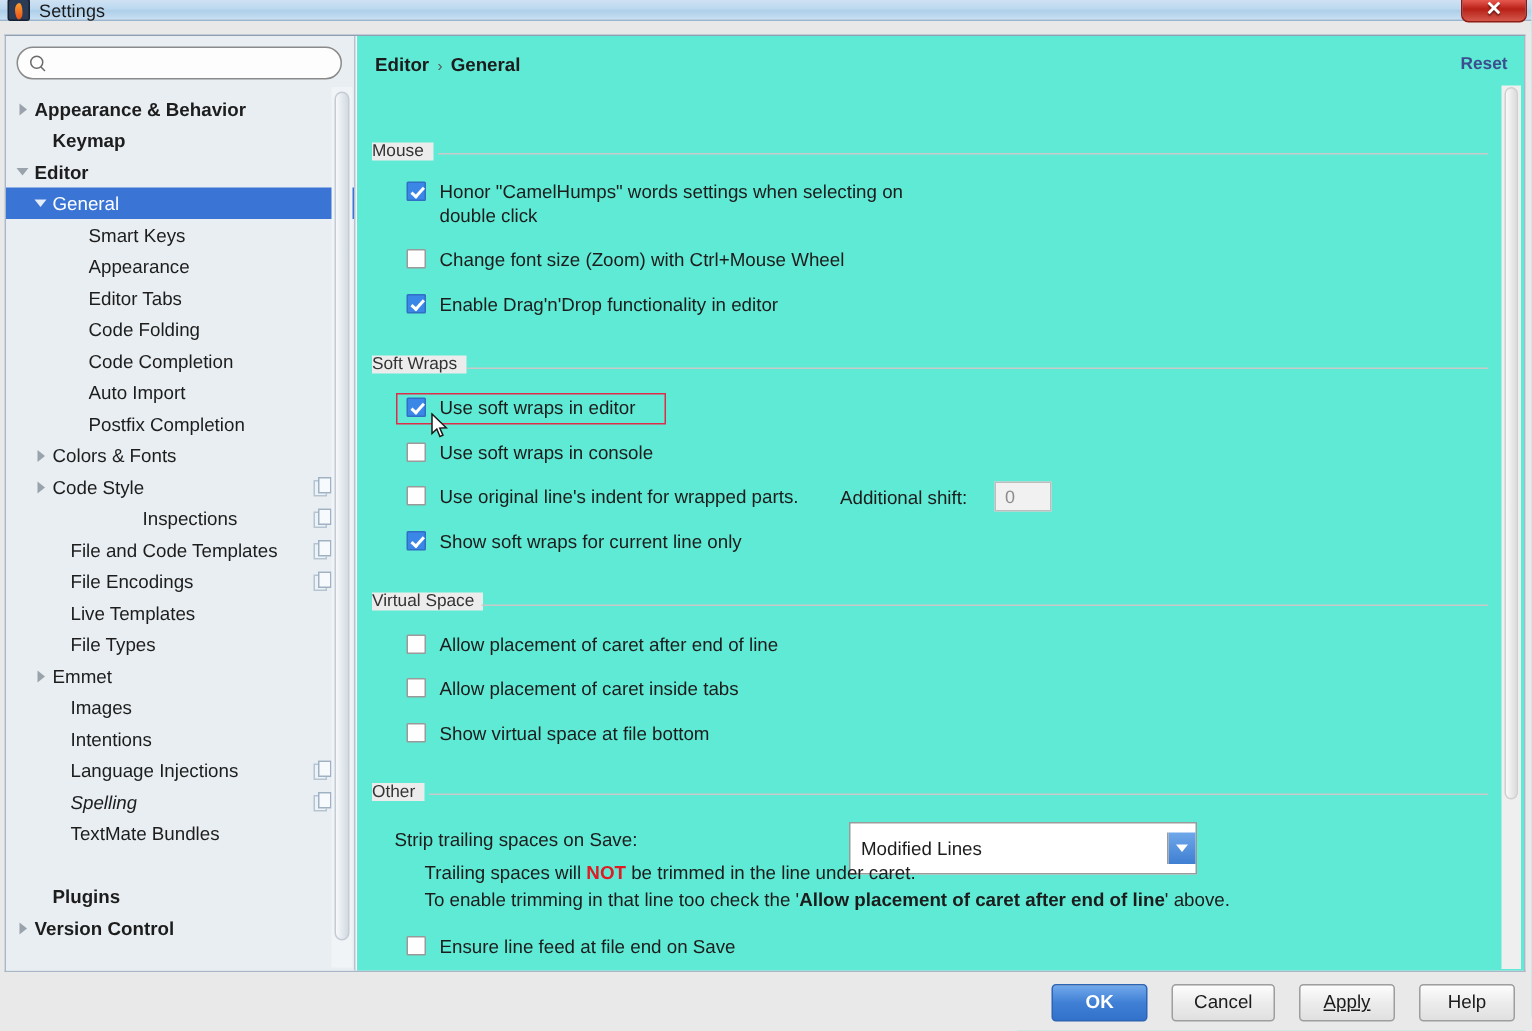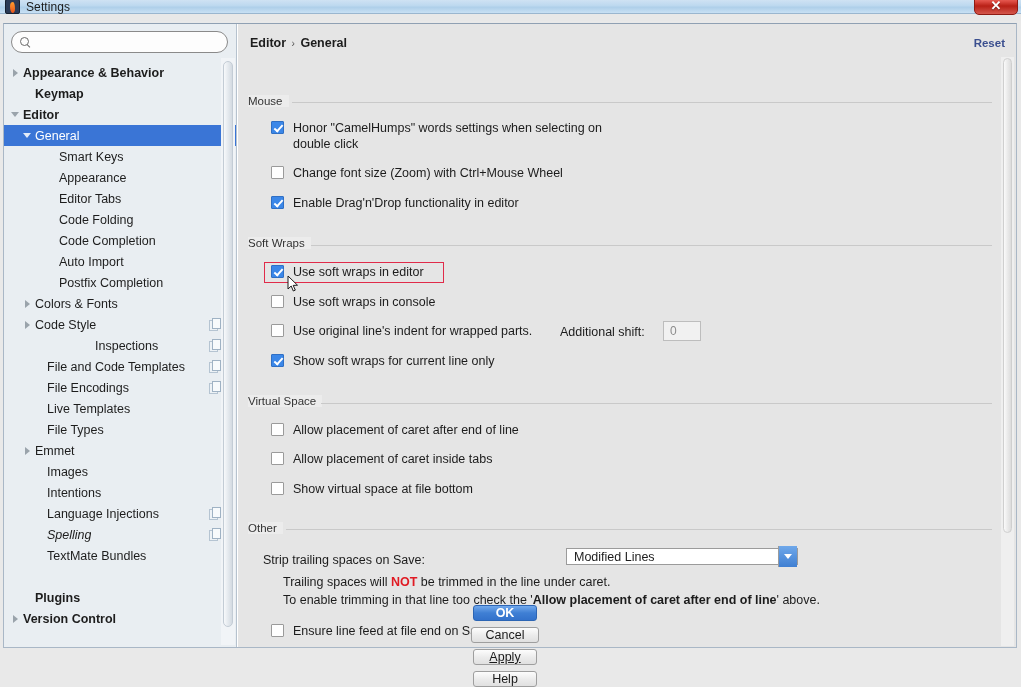--- a/index.html
+++ b/index.html
@@ -130,21 +130,21 @@
   }
   .side-thumb {
     position: absolute; left: 2px; top: 3px; width: 10px; height: 566px;
     background: linear-gradient(to right, #f7f9fb, #e3e8ed 55%, #d3dae1);
     border: 1px solid #c3ccd5; border-radius: 5px;
   }
 
   
   .content {
     position: absolute; left: 234px; top: 0; right: 0; bottom: 0;
-    background: #e5e5e5; overflow: hidden;
+    background: #5eead4; overflow: hidden;
   }
   .breadcrumb {
     position: absolute; left: 12px; top: 12px;
     font-size: 12.5px; font-weight: bold; color: #1c1c1c;
   }
   .breadcrumb .sep { font-weight: normal; color: #555; font-size: 10px; padding: 0 2px; }
   .reset-link {
     position: absolute; right: 11px; top: 13px;
     font-size: 11.5px; color: #3b4f8f; font-weight: bold;
   }
@@ -190,21 +190,21 @@
   .field-label {
     position: absolute; font-size: 12.5px; color: #1c1c1c;
   }
   .num-input {
     position: absolute; width: 38px; height: 20px;
     border: 1px solid #bdbdbd; background: #f1f1f1;
     font-size: 12px; color: #8c8c8c;
     display: flex; align-items: center; padding-left: 6px;
   }
   .combo {
-    position: absolute; height: 17px;
+    position: absolute; height: 35px;
     border: 1px solid #9b9b9b; background: #ffffff;
     display: flex; align-items: center;
   }
   .combo .val {
     flex: 1; font-size: 12.5px; color: #1c1c1c; padding-left: 7px;
   }
   .combo .arrow-btn {
     width: 19px; height: 21px; margin: 0 0 0 0;
     background: linear-gradient(to bottom, #6fa8ea, #3f7fd2);
     border-left: 1px solid #9b9b9b;
@@ -228,21 +228,21 @@
   .content-thumb {
     position: absolute; left: 2px; top: 1px; width: 9px; height: 475px;
     background: linear-gradient(to right, #fafafa, #e9e9e9 55%, #dcdcdc);
     border: 1px solid #cfcfcf; border-radius: 5px;
   }
 
   
   .btnbar {
     position: absolute; left: 0; bottom: 0; width: 1021px; height: 38px;
     display: flex; align-items: center; justify-content: flex-end;
-    padding-right: 11px; gap: 6px; flex-direction: column;
+    padding-right: 11px; gap: 16px;
   }
   .btn {
     min-width: 64px; height: 25px; padding: 0 14px;
     border: 1px solid #9e9e9e; border-radius: 3px;
     background: linear-gradient(to bottom, #fdfdfd, #ececec 50%, #e0e0e0);
     font-size: 12.5px; color: #1b1b1b;
     display: flex; align-items: center; justify-content: center;
   }
   .btn.primary {
     background: linear-gradient(to bottom, #72a9ec, #3f7fd4 50%, #3372cb);

